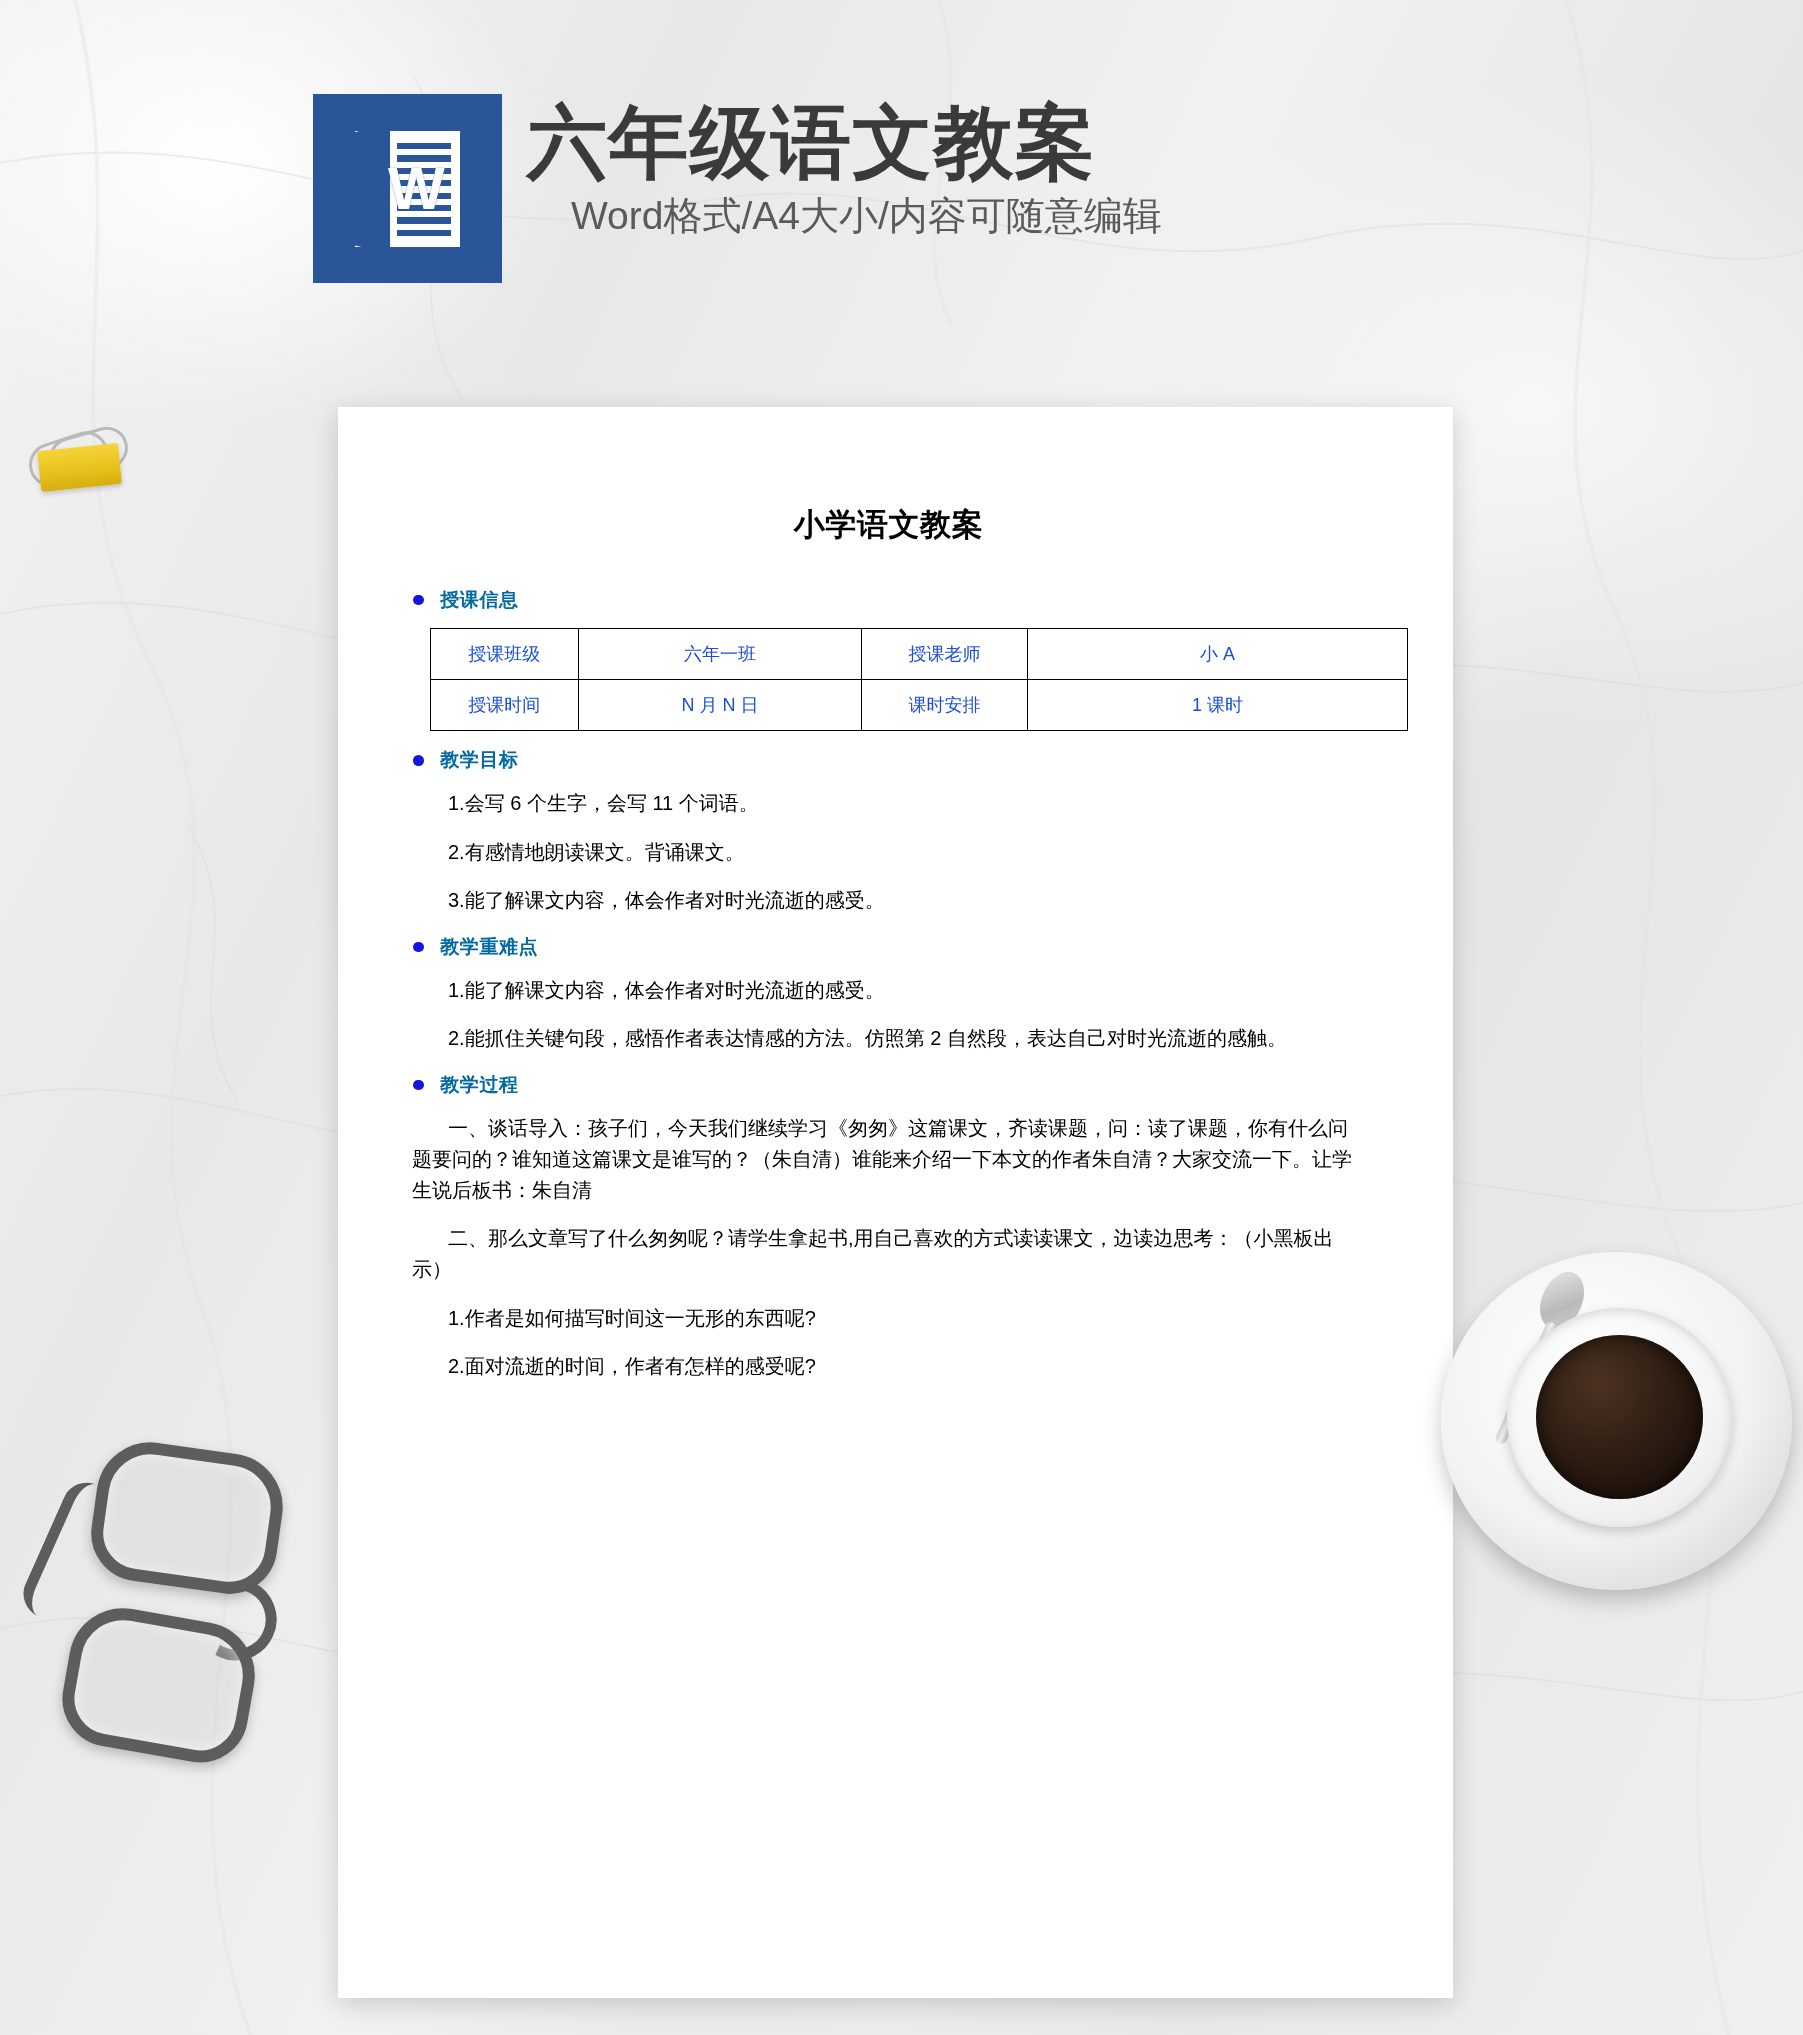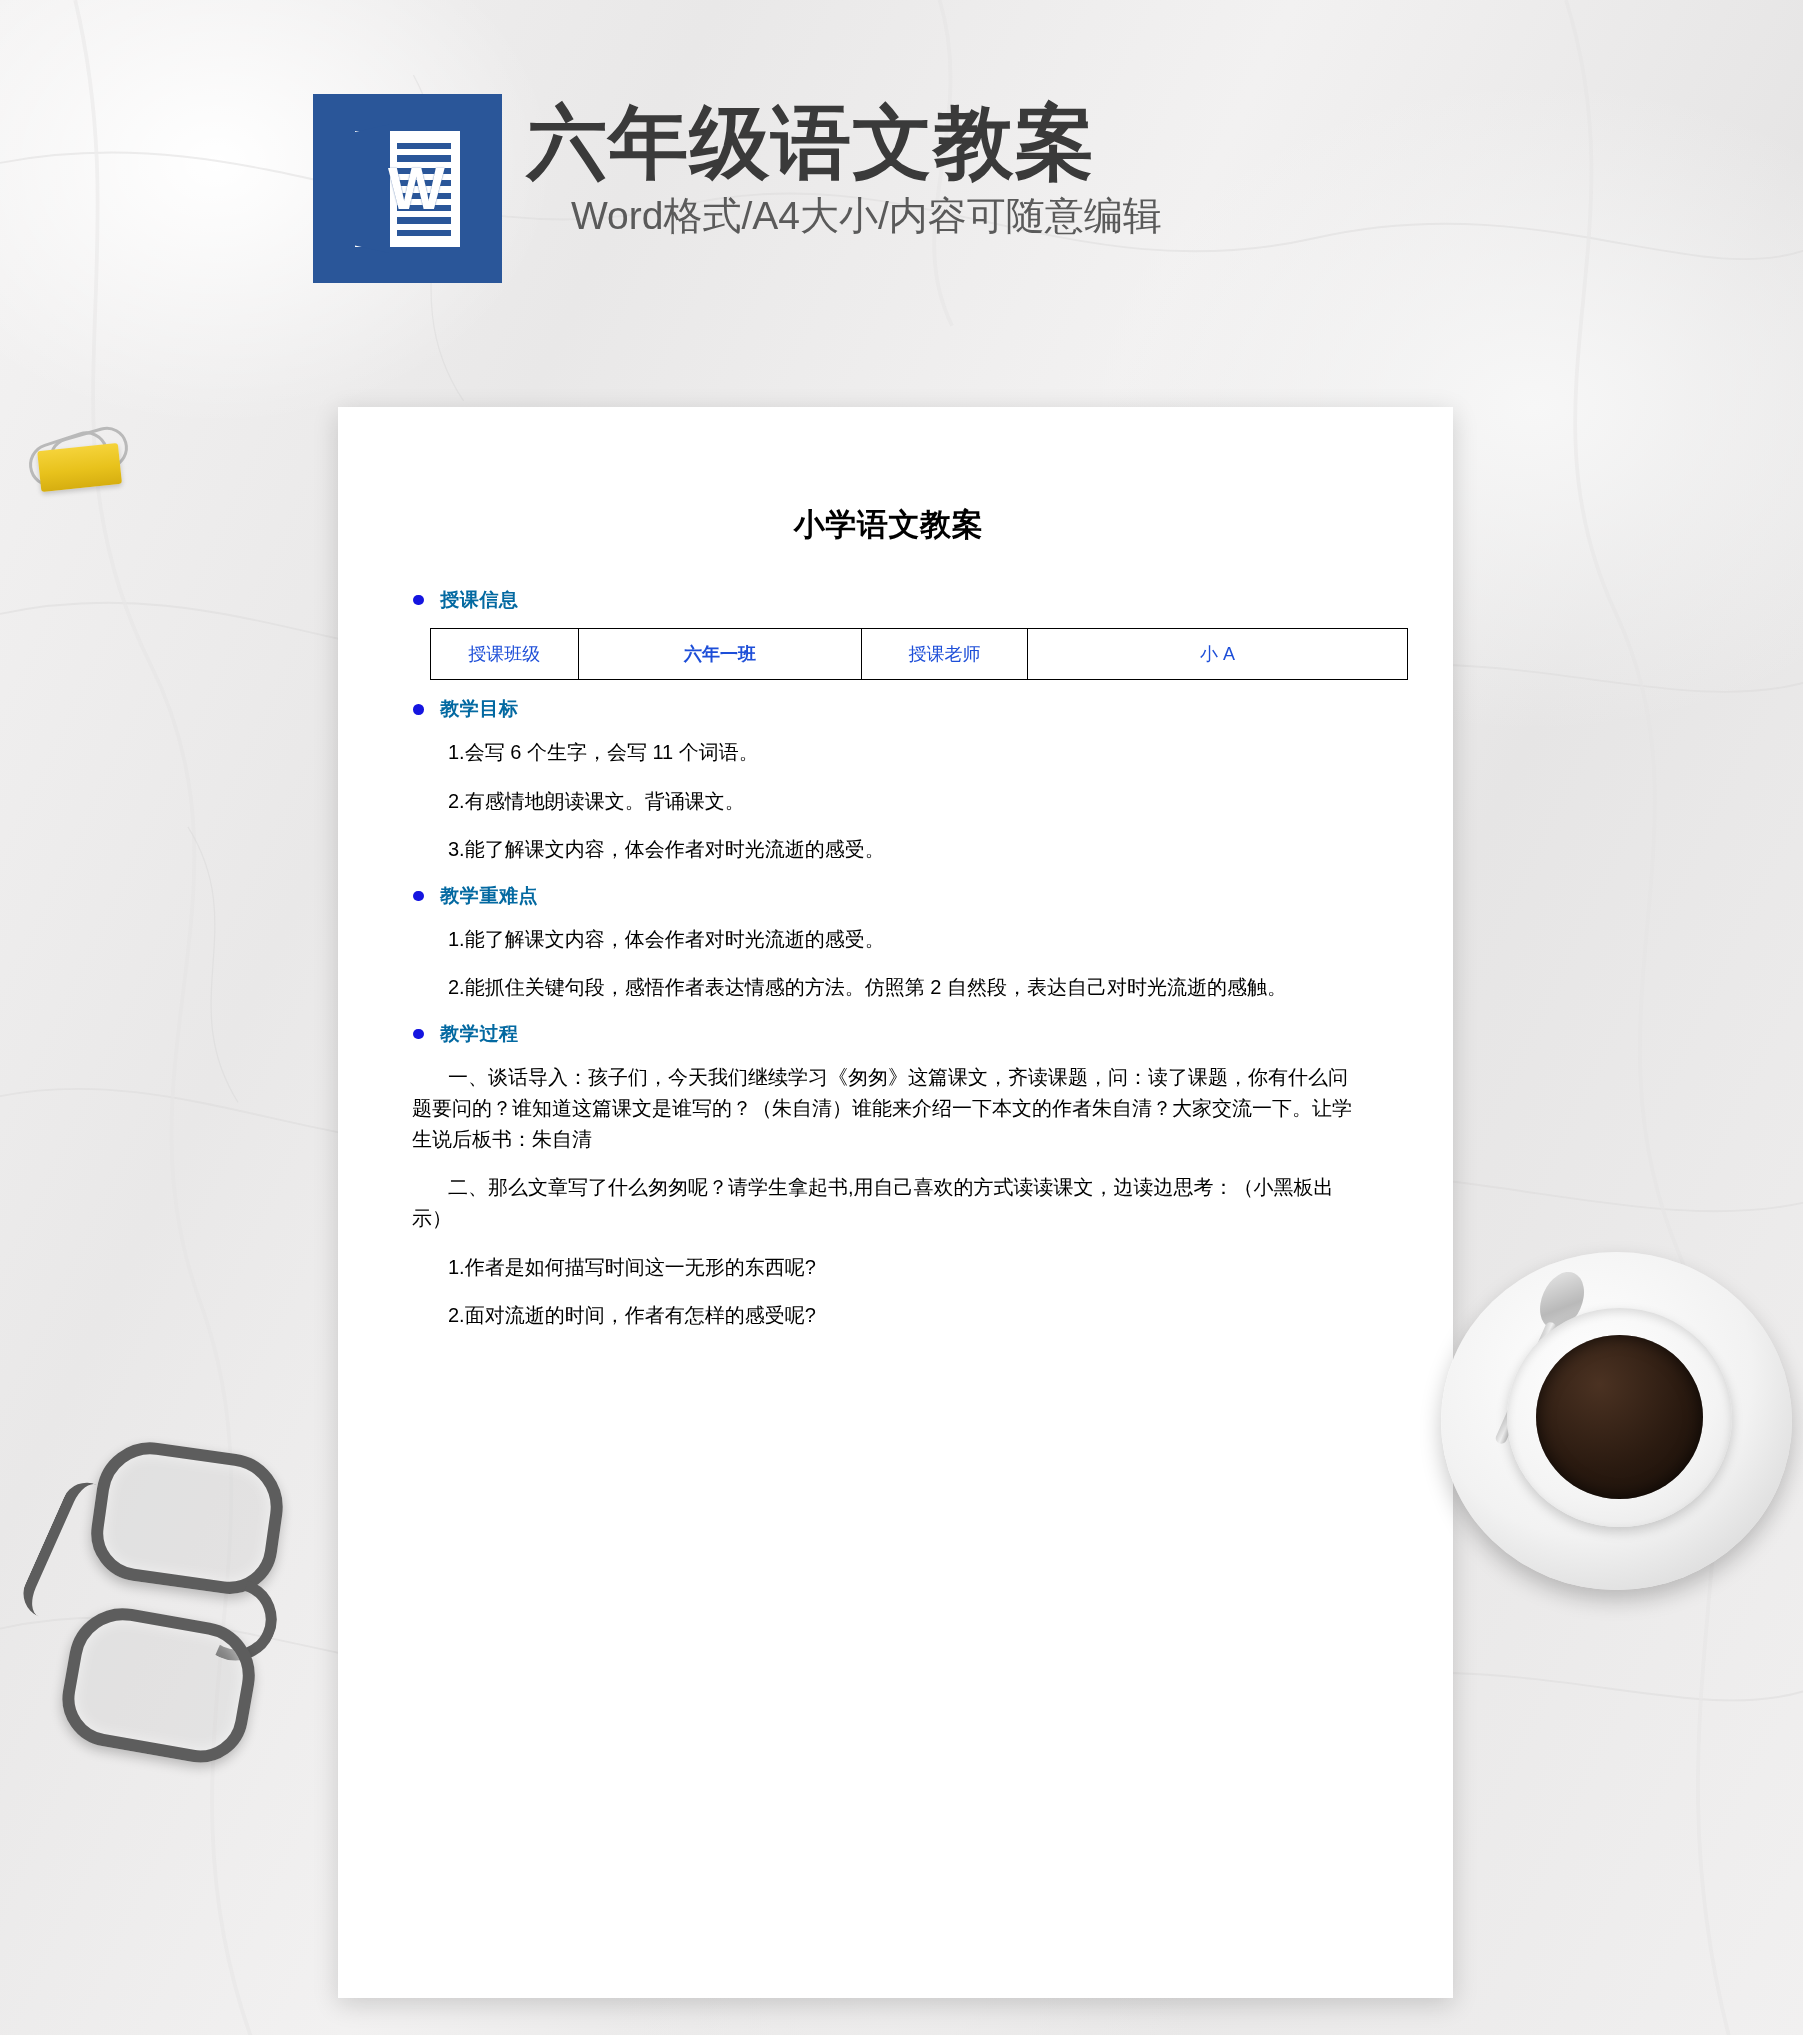--- a/index.html
+++ b/index.html
@@ -164,21 +164,21 @@
   }
   table.info td {
     border: 1.3px solid #000000;
     height: 50px;
     text-align: center;
     font-size: 18px;
     color: #1d4ed8;
     padding: 0 6.3px;
   }
   .col-a { width: 135px; }
-  .col-b { width: 269px; font-weight: bold; }
+  .col-b { width: 269px; }
   .col-c { width: 153px; }
   .col-d { width: 366px; }
 
   .para {
     font-size: 20px;
     color: #000;
     line-height: 1.55;
     margin: 0 0 17.5px 0;
     text-indent: 36px;
   }
@@ -363,20 +363,26 @@
     </div>
 
     <table class="info">
       <tbody>
           <tr>
         <td class="col-a">授课班级</td>
         <td class="col-b">六年一班</td>
         <td class="col-c">授课老师</td>
         <td class="col-d">小 A</td>
       </tr>
+      <tr>
+        <td class="col-a">授课时间</td>
+        <td class="col-b">N 月 N 日</td>
+        <td class="col-c">课时安排</td>
+        <td class="col-d">1 课时</td>
+      </tr>
     </tbody>
       </table>
 
     <div class="bullet-head">
       <span class="dot"></span>
       <span class="htext">教学目标</span>
     </div>
     <p class="para">1.会写 6 个生字，会写 11 个词语。</p>
     <p class="para">2.有感情地朗读课文。背诵课文。</p>
     <p class="para">3.能了解课文内容，体会作者对时光流逝的感受。</p>

